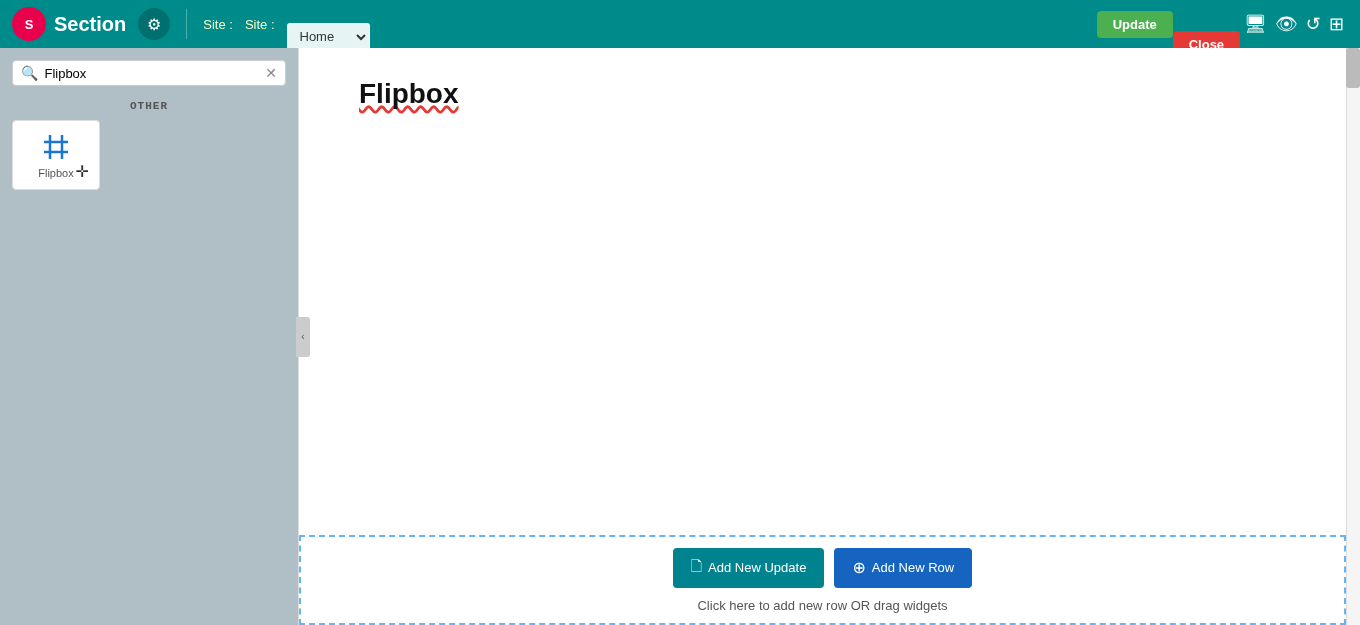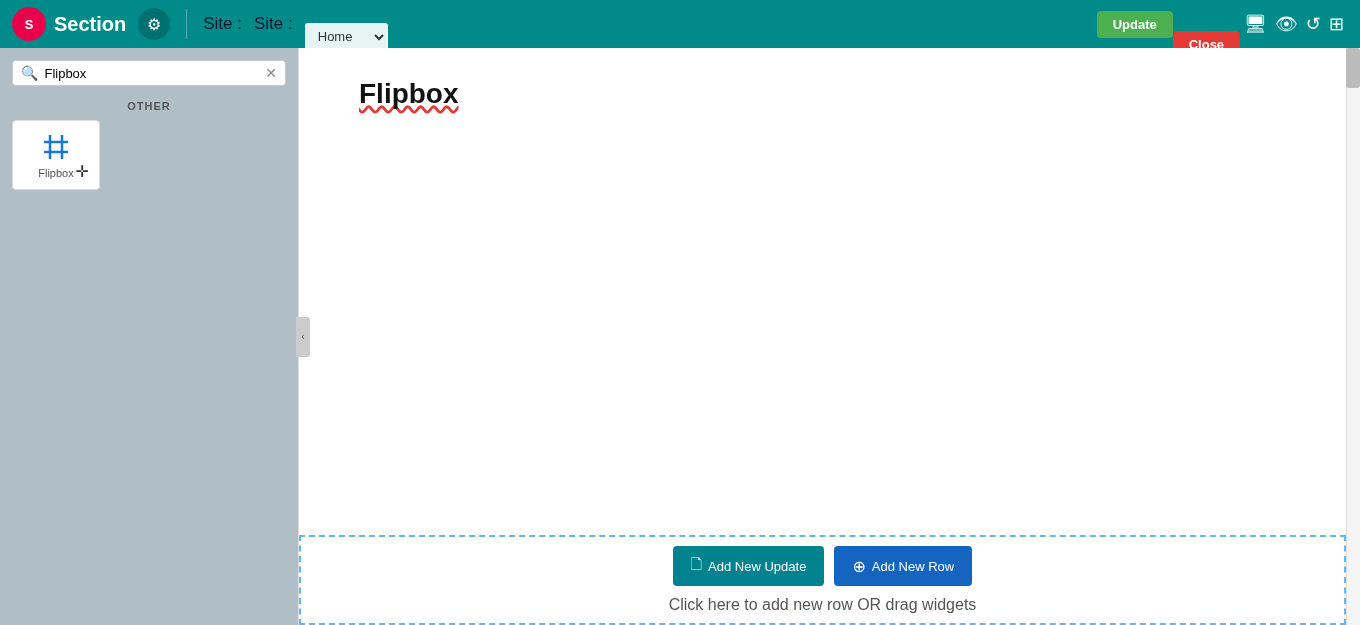--- a/index.html
+++ b/index.html
@@ -48,22 +48,22 @@
       cursor: pointer;
       border: none;
     }
     .header-divider {
       width: 1px;
       height: 30px;
       background: rgba(255,255,255,0.3);
       margin: 0 4px;
     }
     .site-label, .pages-label {
-      color: #0f172a;
-      font-size: 17px;
+      color: #fef9c3;
+      font-size: 13px;
     }
     .pages-select {
       height: 28px;
       border: 1px solid rgba(255,255,255,0.5);
       background: rgba(255,255,255,0.9);
       border-radius: 3px;
       padding: 0 8px;
       font-size: 13px;
       color: #333;
       margin-top: 25px;
@@ -143,20 +143,21 @@
       background: none;
       border: none;
     }
     .section-label {
       color: #555;
       font-size: 11px;
       font-weight: bold;
       text-align: center;
       margin-bottom: 8px;
       letter-spacing: 1px;
+      font-family: Liberation Mono, monospace;
     }
     .widget-grid {
       display: flex;
       flex-wrap: wrap;
       gap: 8px;
     }
     .widget-item {
       width: 88px;
       height: 70px;
       background: #fff;
@@ -281,21 +282,21 @@
       border: none;
       padding: 8px 18px;
       border-radius: 4px;
       font-size: 13px;
       cursor: pointer;
       display: flex;
       align-items: center;
       gap: 6px;
     }
     .add-hint {
-      font-size: 16px;
+      font-size: 13px;
       color: #555;
     }
 
     
     .flipbox-svg {
       width: 32px;
       height: 32px;
     }
   </style>
 </head>

